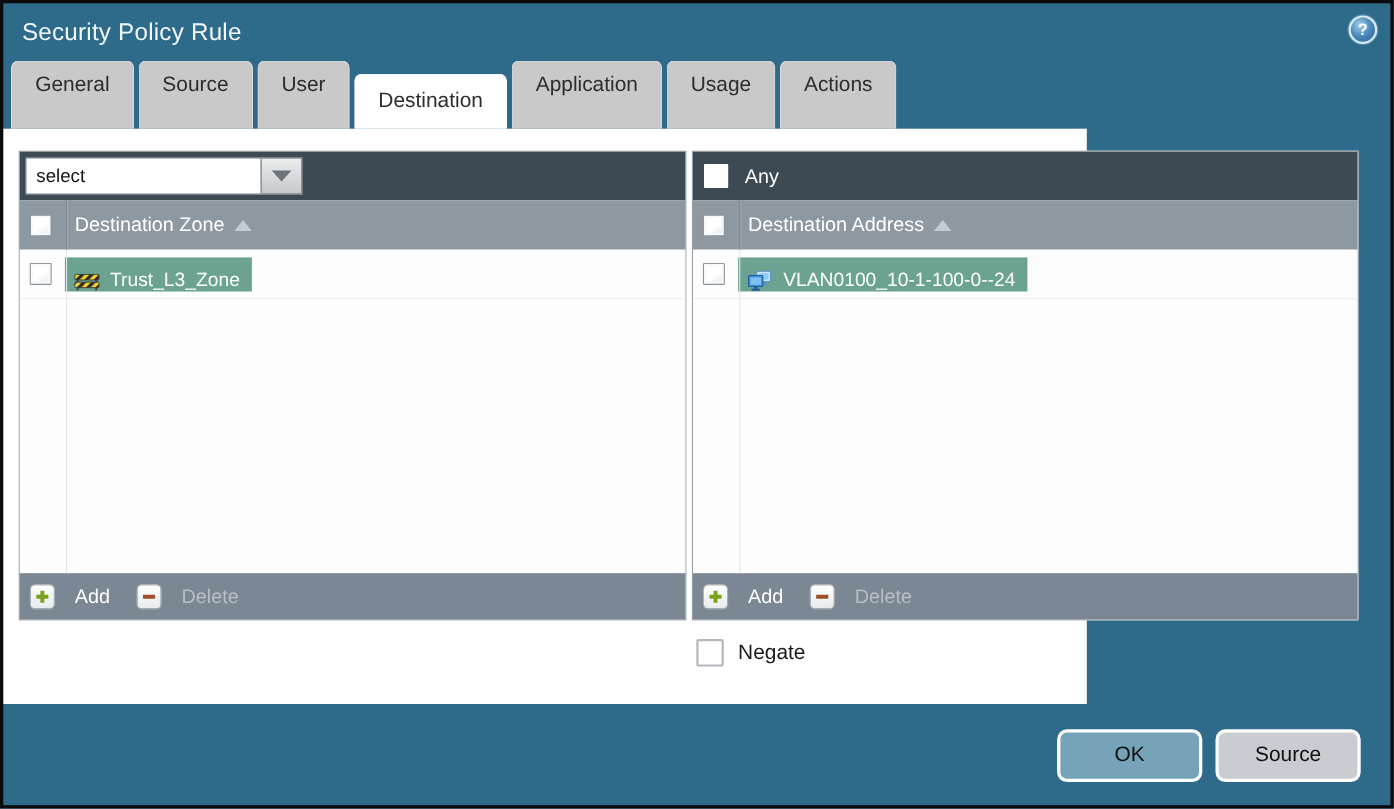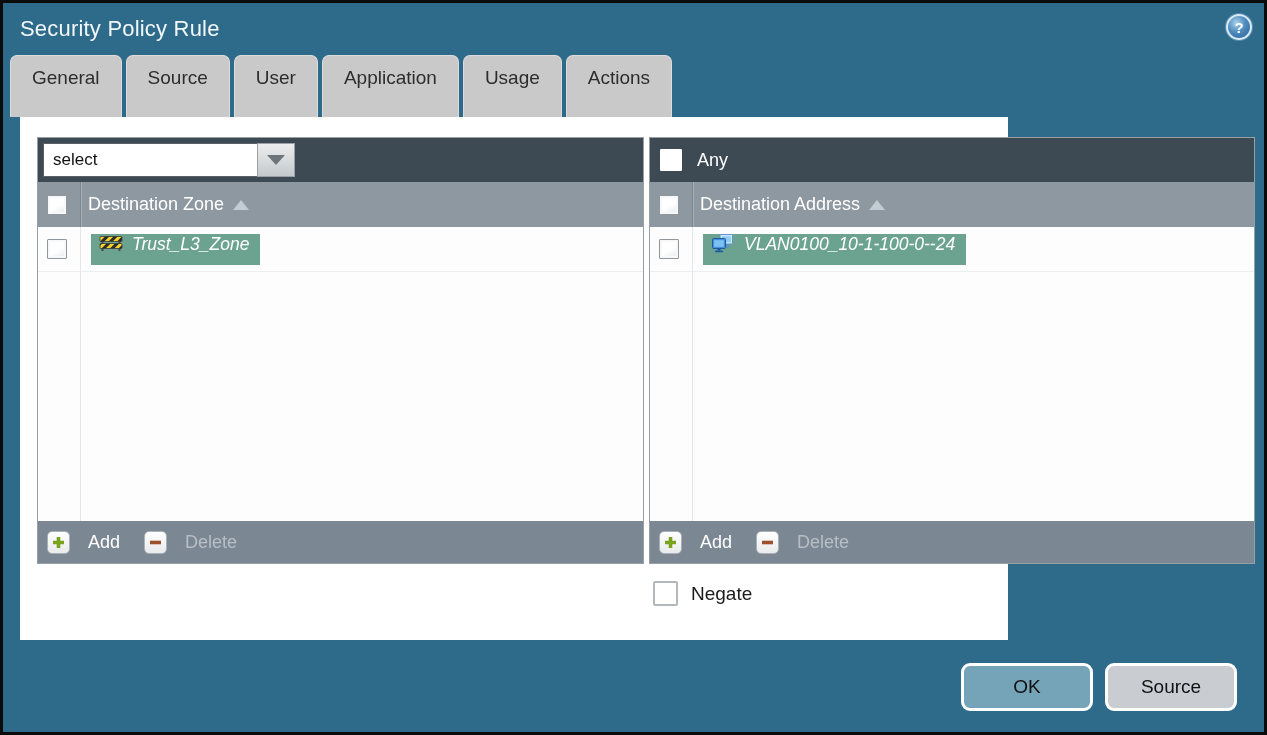--- a/index.html
+++ b/index.html
@@ -33,21 +33,21 @@
     background:#c9c9c9;color:#2d2d2d;font-size:19px;height:62px;line-height:43px;
     padding:0 21px;border-radius:7px 7px 0 0;box-sizing:border-box;
     border:1px solid #dcdcdc;border-bottom:none;cursor:pointer;white-space:nowrap;
   }
   .tab.active{
     background:#ffffff;border-color:#ffffff;height:50px;line-height:48px;z-index:4;position:relative;
   }
 
   
   .content{
-    position:absolute;left:20px;top:117px;width:988px;height:523px;background:#ffffff;z-index:2;
+    position:absolute;left:0;top:117px;width:988px;height:523px;background:#ffffff;z-index:2;
   }
 
   .panel{
     position:absolute;top:20px;height:427px;border:1px solid #98a0a6;box-sizing:border-box;
     display:flex;flex-direction:column;background:#fff;
   }
   .panel.leftp{left:17px;width:607px;}
   .panel.rightp{left:629px;width:606px;}
 
   .panel-top{height:44px;background:#3d4a54;display:flex;align-items:center;flex:none;}
@@ -83,22 +83,22 @@
   .sort-asc{
     width:0;height:0;margin-left:9px;cursor:pointer;
     border-left:8px solid transparent;border-right:8px solid transparent;border-bottom:10px solid #c3ccd2;
   }
 
   .rows{flex:1;background:#fdfdfd;position:relative;overflow:hidden;}
   .rows::before{content:"";position:absolute;left:42px;top:0;bottom:0;width:1px;background:#e4e7e9;}
   .row{height:44px;display:flex;align-items:center;border-bottom:1px solid #eceeef;cursor:pointer;}
   .row .cb{margin-left:9px;}
   .chip{
-    display:flex;align-items:flex-start;gap:9px;background:#6ca390;color:#fff;
-    font-size:17.5px;height:31px;padding:0 11px 0 8px;margin-left:24px;cursor:pointer;white-space:nowrap;font-style:italic;
+    display:flex;align-items:flex-end;gap:9px;background:#6ca390;color:#fff;
+    font-size:17.5px;height:31px;padding:0 11px 0 8px;margin-left:12px;cursor:pointer;white-space:nowrap;
   }
   .chip .icn{display:flex;align-items:center;}
 
   .panel-bottom{
     height:42px;background:#7b8793;display:flex;align-items:center;flex:none;padding-left:9px;box-sizing:border-box;
   }
   .tool-btn{display:flex;align-items:center;gap:18px;cursor:pointer;}
   .tool-btn + .tool-btn{margin-left:24px;}
   .tool-icon{
     width:23px;height:23px;border-radius:5px;box-sizing:border-box;flex:none;
@@ -129,20 +129,21 @@
 
 <div class="frame">
 
   <div class="title">Security Policy Rule</div>
   <div class="help">?</div>
 
   <div class="tabs">
     <div class="tab">General</div>
     <div class="tab">Source</div>
     <div class="tab">User</div>
+    <div class="tab active">Destination</div>
     <div class="tab">Application</div>
     <div class="tab">Usage</div>
     <div class="tab">Actions</div>
   </div>
 
   <div class="content">
 
     <section class="panel leftp">
       <div class="panel-top">
         <div class="select-wrap">

